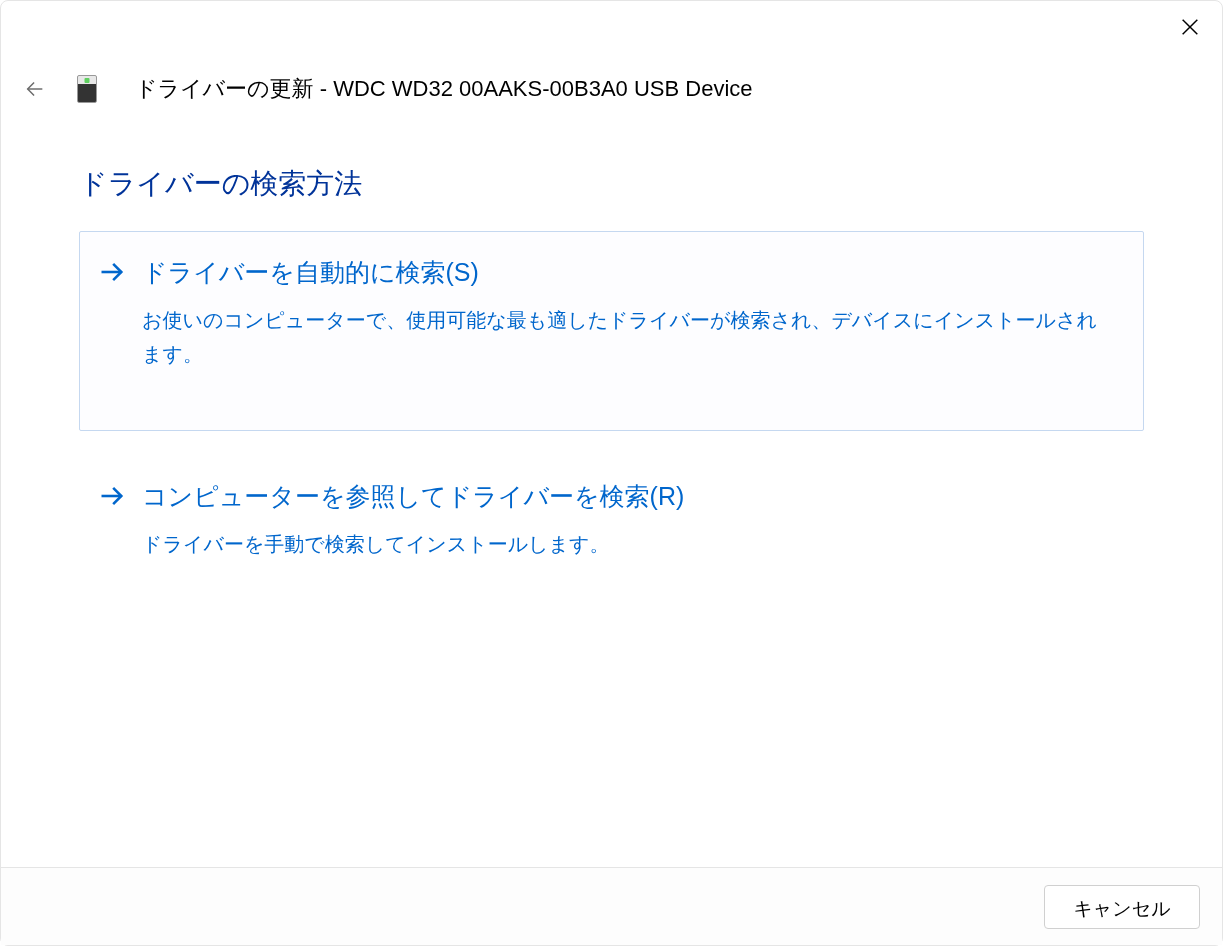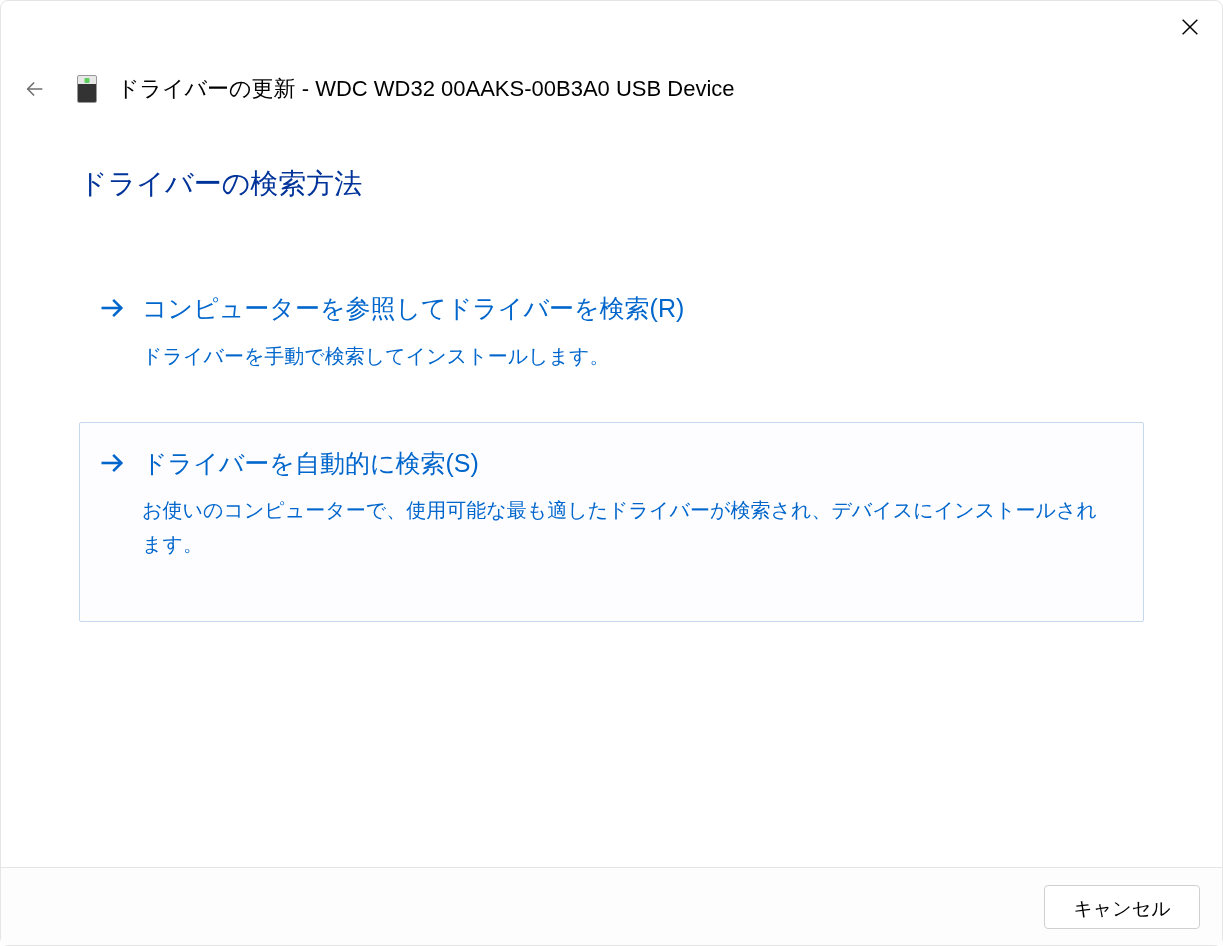--- a/index.html
+++ b/index.html
@@ -79,31 +79,31 @@
       transform: translateX(-50%);
       width: 5px;
       height: 5px;
       background: #5fd060;
       border-radius: 1px;
     }
     .header-title {
       font-size: 22px;
       color: #000;
       font-weight: 400;
-      margin-left: 6px;
+      margin-left: 24px;
     }
     .content {
       padding: 60px 78px 0 78px;
       flex: 1;
     }
     .section-heading {
       font-size: 28px;
       color: #003399;
       font-weight: 400;
-      margin-bottom: 64px;
+      margin-bottom: 28px;
     }
     .option {
       border: 1px solid transparent;
       padding: 24px 28px 24px 18px;
       margin-bottom: 24px;
       cursor: pointer;
       display: flex;
       align-items: flex-start;
       gap: 16px;
       border-radius: 2px;
@@ -182,45 +182,45 @@
         <polyline points="11,5 4,12 11,19"></polyline>
       </svg>
     </div>
     <div class="device-icon"></div>
     <div class="header-title">ドライバーの更新 - WDC WD32 00AAKS-00B3A0 USB Device</div>
   </div>
 
   <div class="content">
     <h1 class="section-heading">ドライバーの検索方法</h1>
 
+    <div class="option selected">
+      <div class="option-arrow">
+        <svg viewBox="0 0 24 24" fill="none" stroke="currentColor" stroke-width="2.2">
+          <line x1="3" y1="12" x2="20" y2="12"></line>
+          <polyline points="13,5 20,12 13,19"></polyline>
+        </svg>
+      </div>
+      <div class="option-text">
+        <div class="option-title">ドライバーを自動的に検索(S)</div>
+        <div class="option-desc">お使いのコンピューターで、使用可能な最も適したドライバーが検索され、デバイスにインストールされます。</div>
+      </div>
+    </div>
+
     <div class="option">
       <div class="option-arrow">
         <svg viewBox="0 0 24 24" fill="none" stroke="currentColor" stroke-width="2.2">
           <line x1="3" y1="12" x2="20" y2="12"></line>
           <polyline points="13,5 20,12 13,19"></polyline>
         </svg>
       </div>
       <div class="option-text">
         <div class="option-title">コンピューターを参照してドライバーを検索(R)</div>
         <div class="option-desc">ドライバーを手動で検索してインストールします。</div>
       </div>
     </div>
 
-    <div class="option selected">
-      <div class="option-arrow">
-        <svg viewBox="0 0 24 24" fill="none" stroke="currentColor" stroke-width="2.2">
-          <line x1="3" y1="12" x2="20" y2="12"></line>
-          <polyline points="13,5 20,12 13,19"></polyline>
-        </svg>
-      </div>
-      <div class="option-text">
-        <div class="option-title">ドライバーを自動的に検索(S)</div>
-        <div class="option-desc">お使いのコンピューターで、使用可能な最も適したドライバーが検索され、デバイスにインストールされます。</div>
-      </div>
-    </div>
-
   </div>
 
   <div class="footer">
     <button class="cancel-btn">キャンセル</button>
   </div>
 
 </div>
 
 </body></html>

